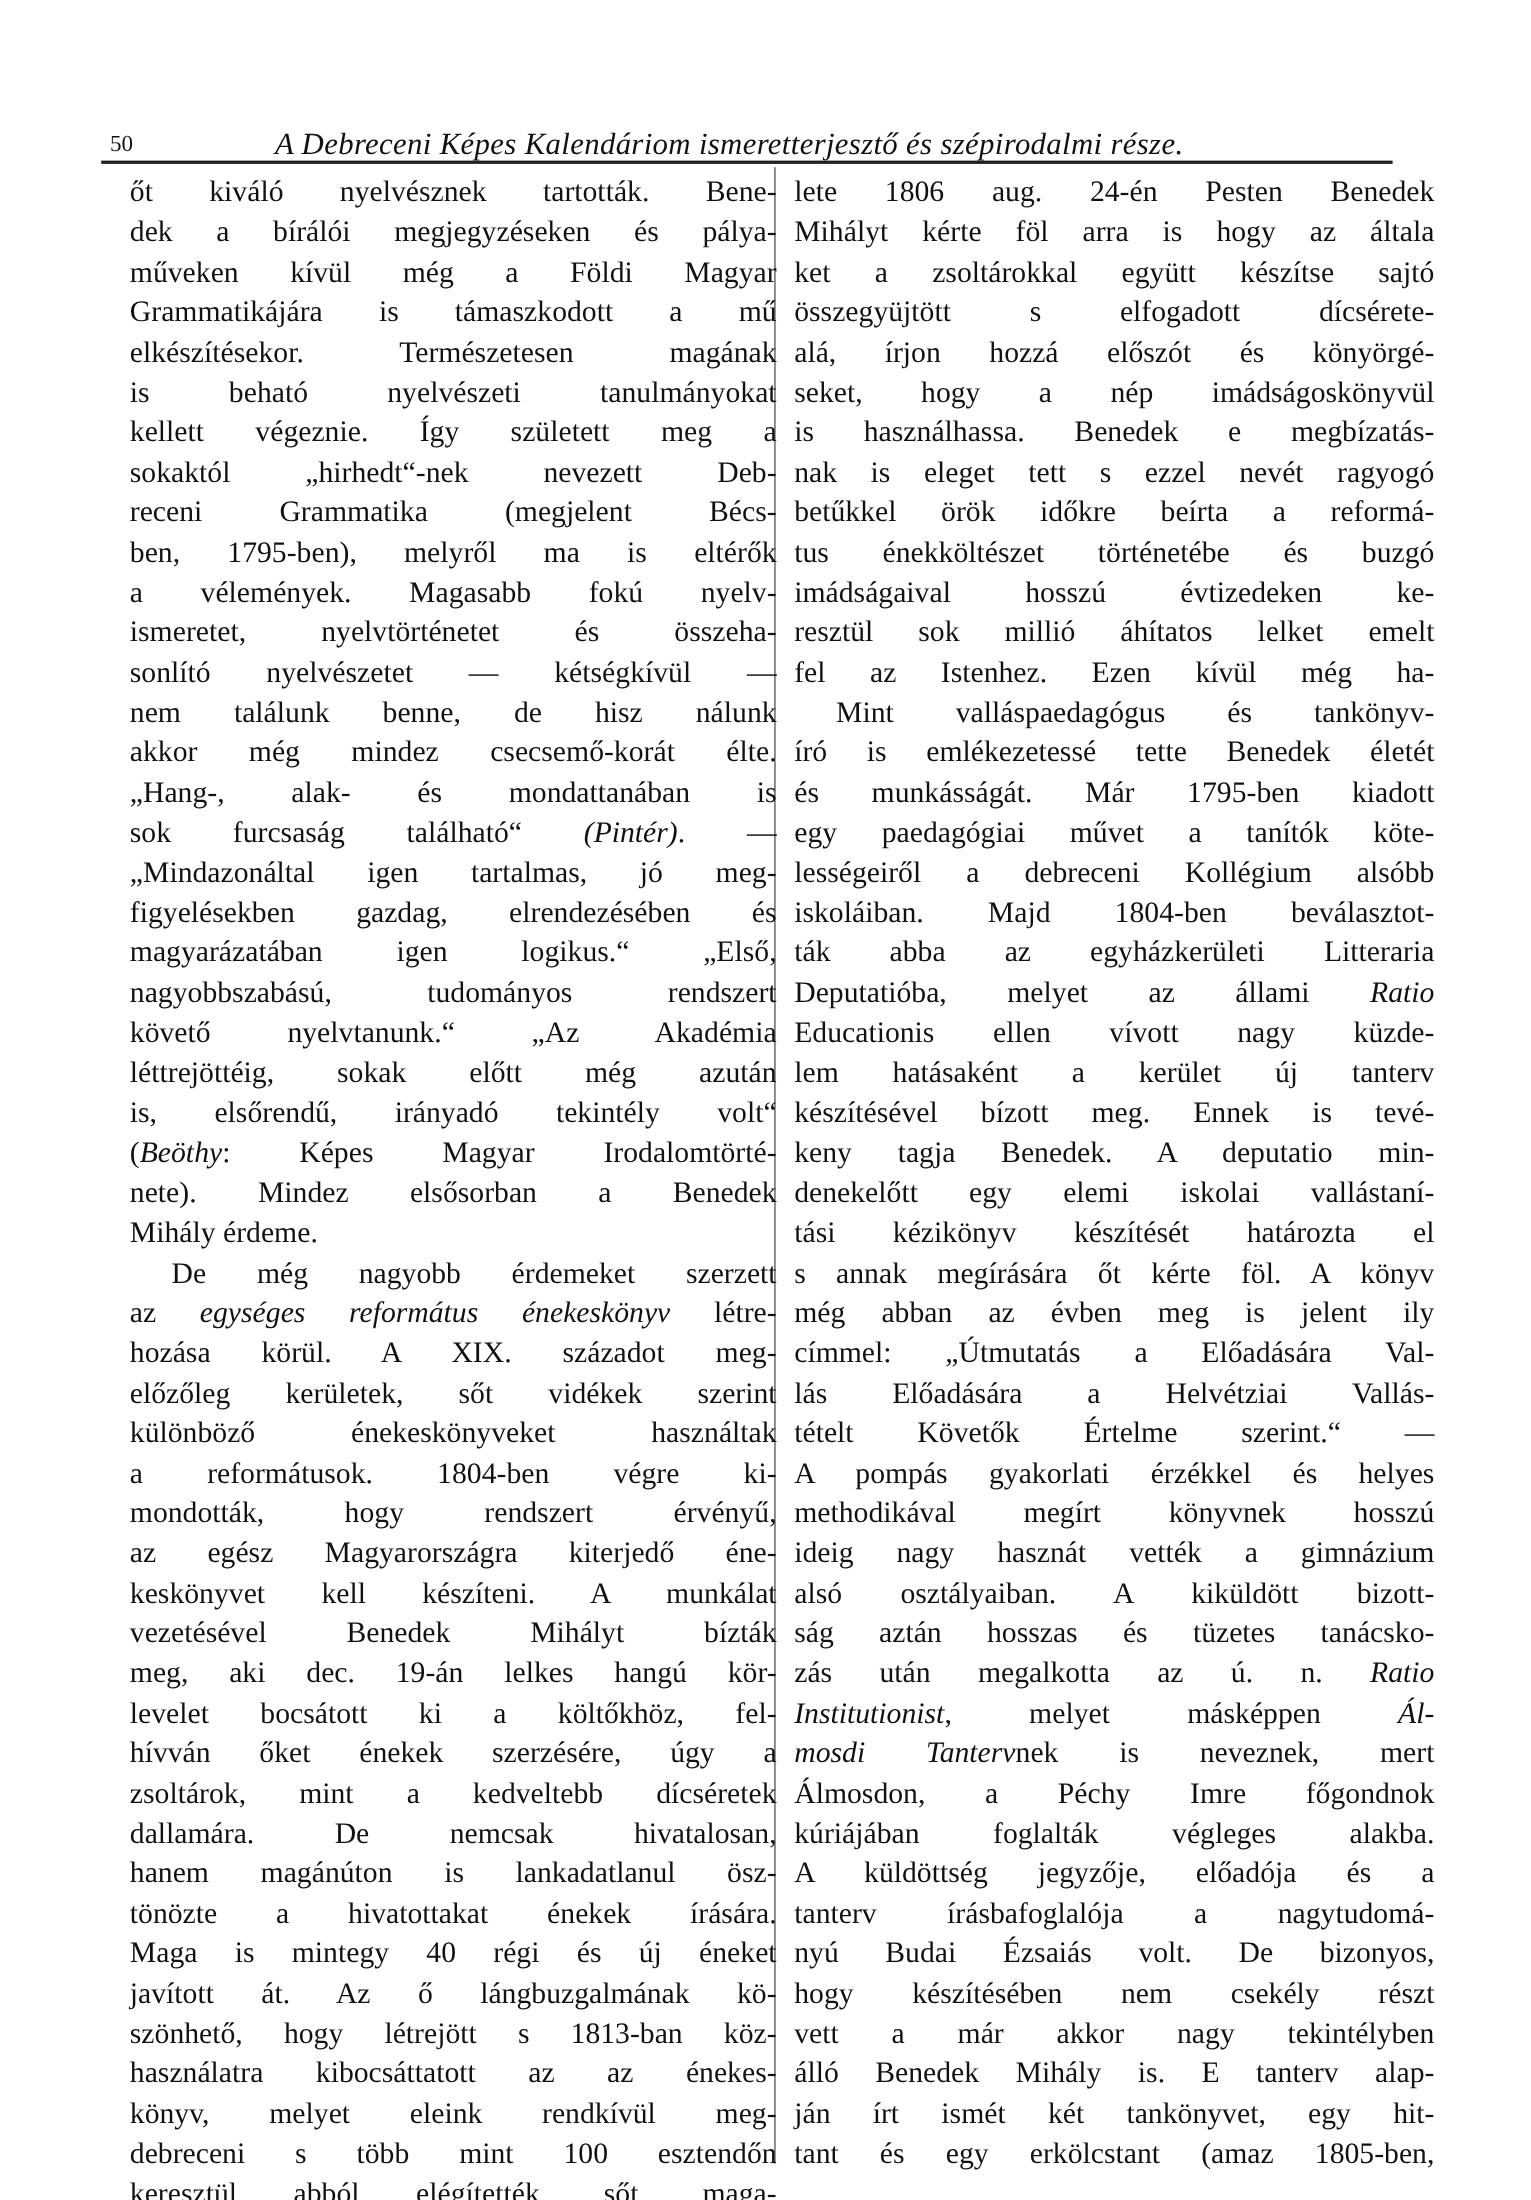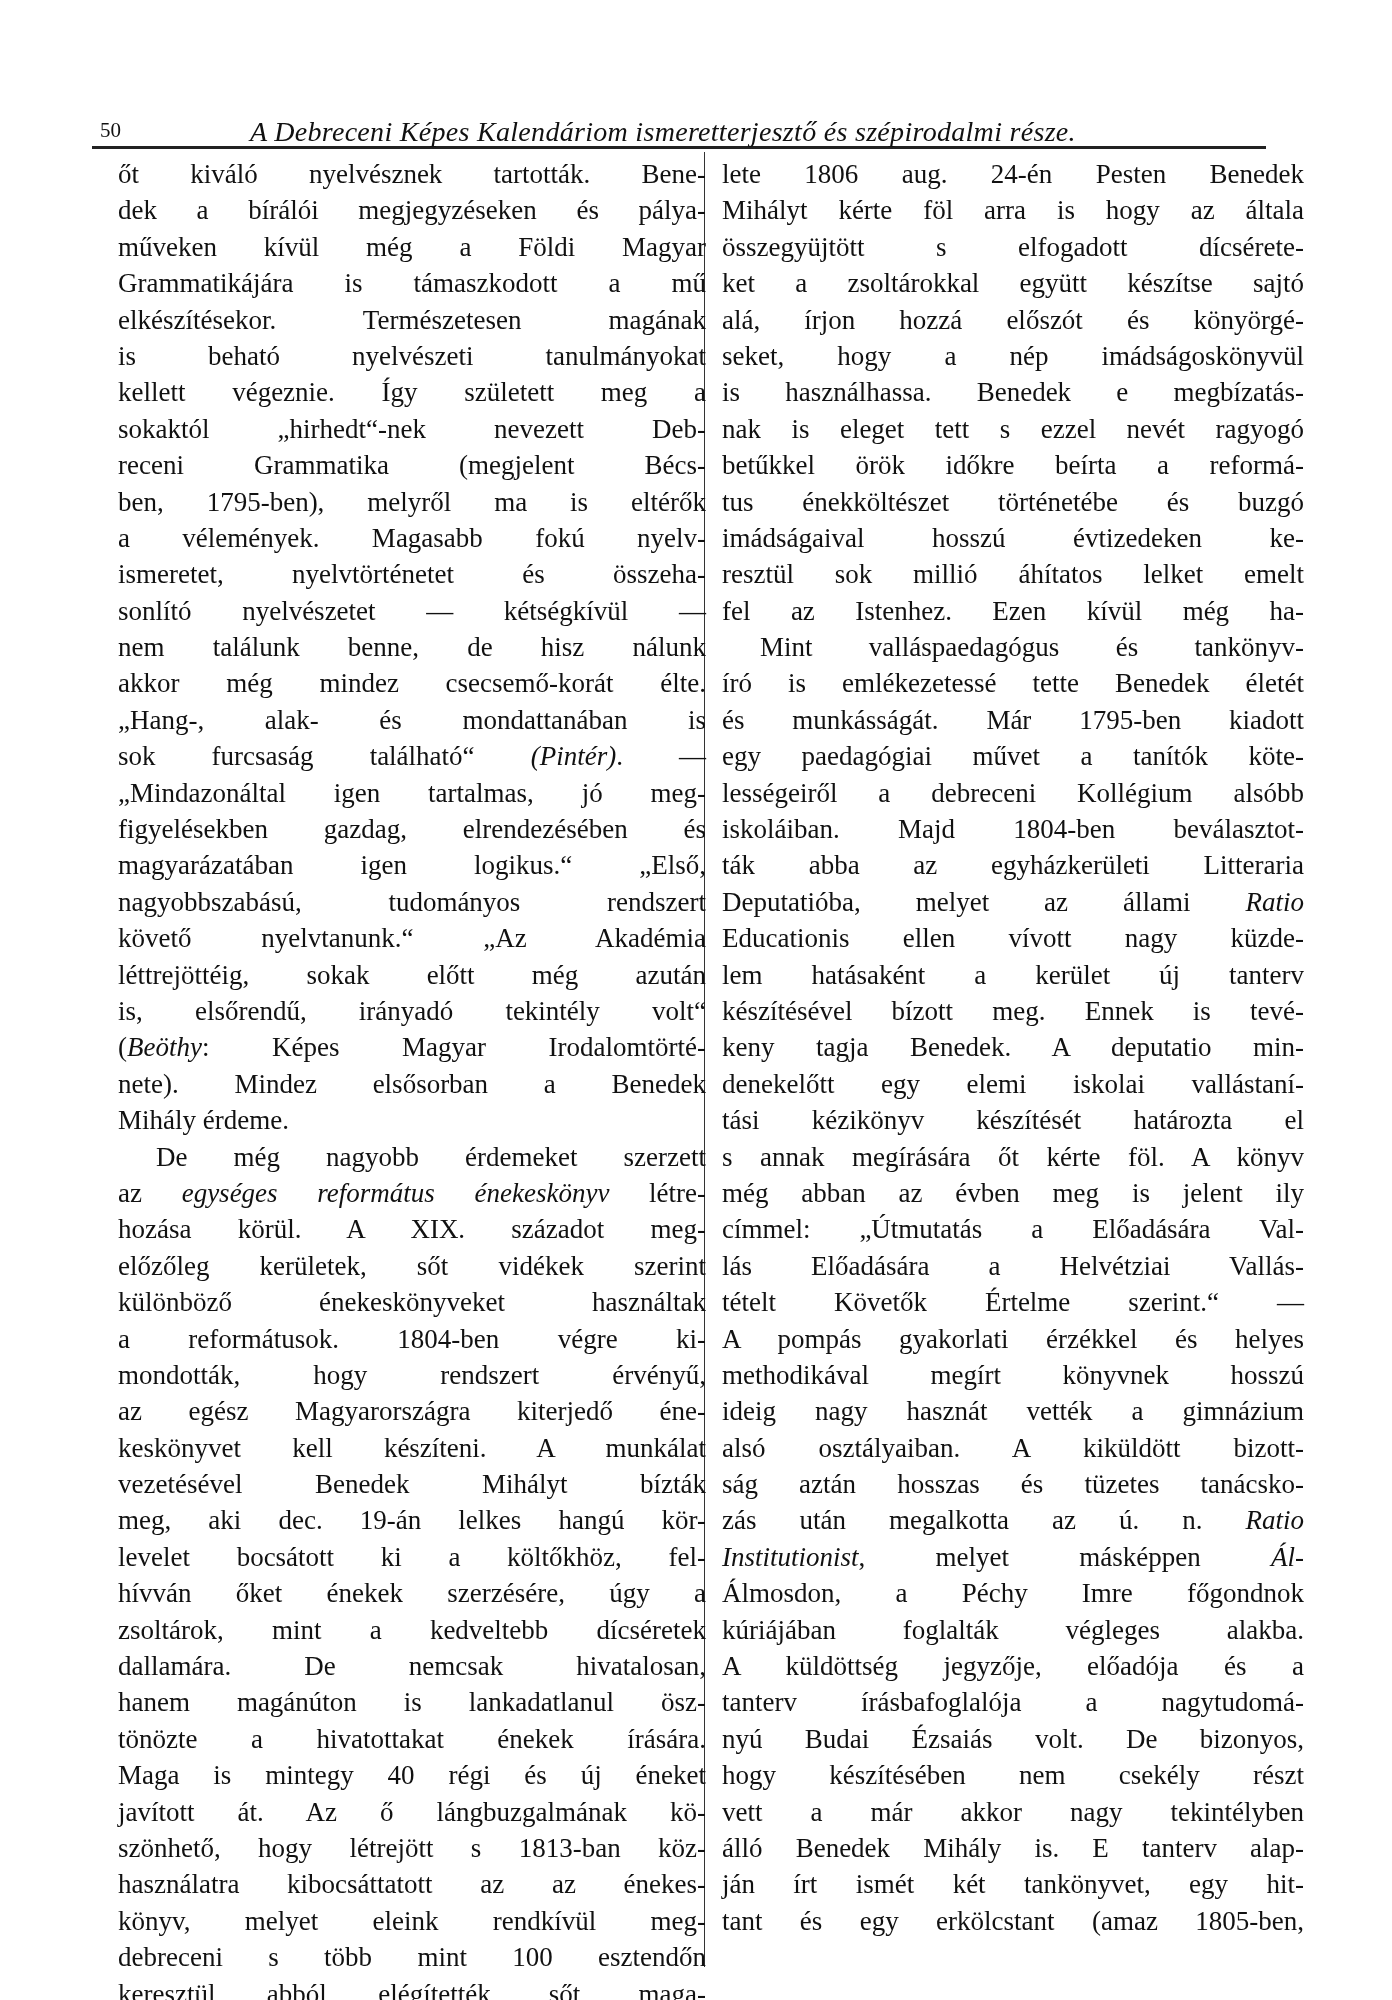--- a/index.html
+++ b/index.html
@@ -113,22 +113,22 @@
     <div class="line">javított át. Az ő lángbuzgalmának kö-</div>
     <div class="line">szönhető, hogy létrejött s 1813-ban köz-</div>
     <div class="line">használatra kibocsáttatott az az énekes-</div>
     <div class="line">könyv, melyet eleink rendkívül meg-</div>
     <div class="line">debreceni s több mint 100 esztendőn</div>
     <div class="line">keresztül abból elégítették, sőt, maga-</div>
   </div>
 <div class="column col-right" id="col-right">
     <div class="line">lete 1806 aug. 24-én Pesten Benedek</div>
     <div class="line">Mihályt kérte föl arra is hogy az általa</div>
+    <div class="line">ket a zsoltárokkal együtt készítse sajtó</div>
     <div class="line">összegyüjtött s elfogadott dícsérete-</div>
-    <div class="line">ket a zsoltárokkal együtt készítse sajtó</div>
     <div class="line">alá, írjon hozzá előszót és könyörgé-</div>
     <div class="line">seket, hogy a nép imádságoskönyvül</div>
     <div class="line">is használhassa. Benedek e megbízatás-</div>
     <div class="line">nak is eleget tett s ezzel nevét ragyogó</div>
     <div class="line">betűkkel örök időkre beírta a reformá-</div>
     <div class="line">tus énekköltészet történetébe és buzgó</div>
     <div class="line">imádságaival hosszú évtizedeken ke-</div>
     <div class="line">resztül sok millió áhítatos lelket emelt</div>
     <div class="line">fel az Istenhez. Ezen kívül még ha-</div>
     <div class="line indent">Mint valláspaedagógus és tankönyv-</div>
@@ -150,20 +150,21 @@
     <div class="line">címmel: „Útmutatás a Előadására Val-</div>
     <div class="line">lás Előadására a Helvétziai Vallás-</div>
     <div class="line">tételt Követők Értelme szerint.“ —</div>
     <div class="line">A pompás gyakorlati érzékkel és helyes</div>
     <div class="line">methodikával megírt könyvnek hosszú</div>
     <div class="line">ideig nagy hasznát vették a gimnázium</div>
     <div class="line">alsó osztályaiban. A kiküldött bizott-</div>
     <div class="line">ság aztán hosszas és tüzetes tanácsko-</div>
     <div class="line">zás után megalkotta az ú. n. <span class="it">Ratio</span></div>
     <div class="line"><span class="it">Institutionist</span>, melyet másképpen <span class="it">Ál-</span></div>
+    <div class="line"><span class="it">mosdi Tanterv</span>nek is neveznek, mert</div>
     <div class="line">Álmosdon, a Péchy Imre főgondnok</div>
     <div class="line">kúriájában foglalták végleges alakba.</div>
     <div class="line">A küldöttség jegyzője, előadója és a</div>
     <div class="line">tanterv írásbafoglalója a nagytudomá-</div>
     <div class="line">nyú Budai Ézsaiás volt. De bizonyos,</div>
     <div class="line">hogy készítésében nem csekély részt</div>
     <div class="line">vett a már akkor nagy tekintélyben</div>
     <div class="line">álló Benedek Mihály is. E tanterv alap-</div>
     <div class="line">ján írt ismét két tankönyvet, egy hit-</div>
     <div class="line">tant és egy erkölcstant (amaz 1805-ben,</div>

